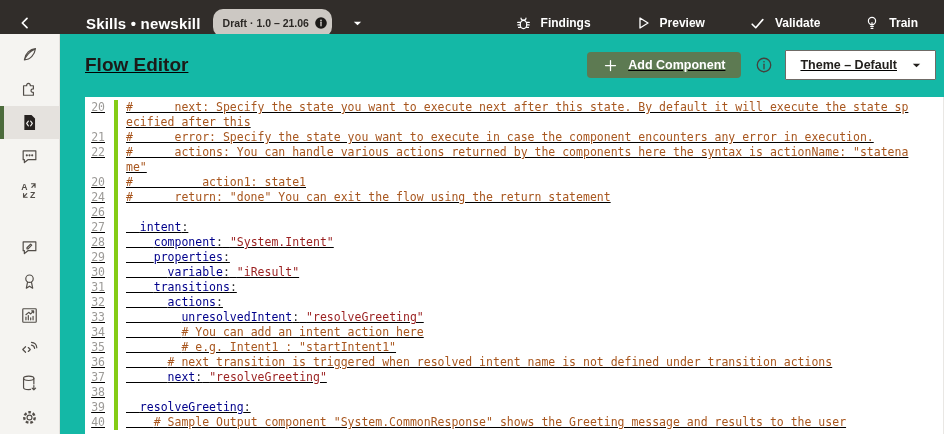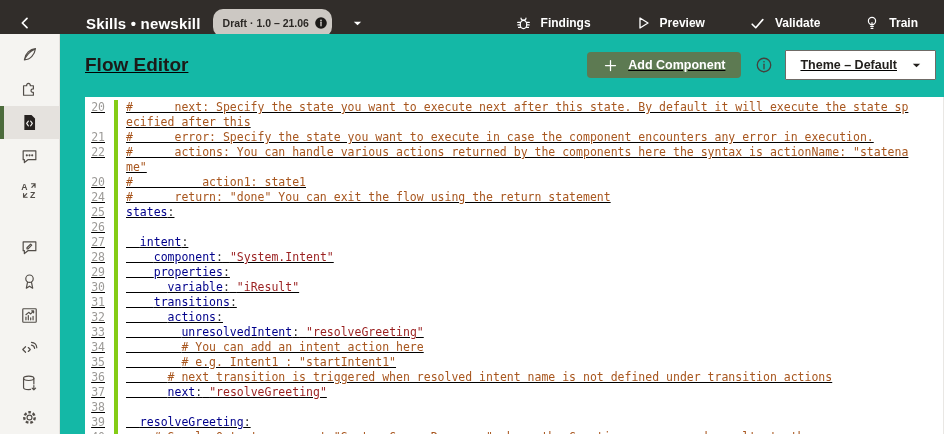--- a/index.html
+++ b/index.html
@@ -214,21 +214,20 @@
 
     <div class="editor">
       <div>
           <div class="code-row"><span class="ln">20</span><span class="code-line"><span class="tk-c">#      next: Specify the state you want to execute next after this state. By default it will execute the state sp</span></span></div>
           <div class="code-row"><span class="ln"></span><span class="code-line"><span class="tk-c">ecified after this</span></span></div>
           <div class="code-row"><span class="ln">21</span><span class="code-line"><span class="tk-c">#      error: Specify the state you want to execute in case the component encounters any error in execution.</span></span></div>
           <div class="code-row"><span class="ln">22</span><span class="code-line"><span class="tk-c">#      actions: You can handle various actions returned by the components here the syntax is actionName: "statena</span></span></div>
           <div class="code-row"><span class="ln"></span><span class="code-line"><span class="tk-c">me"</span></span></div>
           <div class="code-row"><span class="ln">20</span><span class="code-line"><span class="tk-c">#          action1: state1</span></span></div>
           <div class="code-row"><span class="ln">24</span><span class="code-line"><span class="tk-c">#      return: "done" You can exit the flow using the return statement</span></span></div>
-          <div class="code-row"><span class="ln">25</span><span class="code-line"><span class="tk-k">states</span><span class="tk-p">:</span></span></div>
           <div class="code-row"><span class="ln">26</span><span class="code-line"></span></div>
           <div class="code-row"><span class="ln">27</span><span class="code-line"><span class="tk-t">  </span><span class="tk-k">intent</span><span class="tk-p">:</span></span></div>
           <div class="code-row"><span class="ln">28</span><span class="code-line"><span class="tk-t">    </span><span class="tk-k">component</span><span class="tk-p">:</span><span class="tk-t"> </span><span class="tk-s">"System.Intent"</span></span></div>
           <div class="code-row"><span class="ln">29</span><span class="code-line"><span class="tk-t">    </span><span class="tk-k">properties</span><span class="tk-p">:</span></span></div>
           <div class="code-row"><span class="ln">30</span><span class="code-line"><span class="tk-t">      </span><span class="tk-k">variable</span><span class="tk-p">:</span><span class="tk-t"> </span><span class="tk-s">"iResult"</span></span></div>
           <div class="code-row"><span class="ln">31</span><span class="code-line"><span class="tk-t">    </span><span class="tk-k">transitions</span><span class="tk-p">:</span></span></div>
           <div class="code-row"><span class="ln">32</span><span class="code-line"><span class="tk-t">      </span><span class="tk-k">actions</span><span class="tk-p">:</span></span></div>
           <div class="code-row"><span class="ln">33</span><span class="code-line"><span class="tk-t">        </span><span class="tk-k">unresolvedIntent</span><span class="tk-p">:</span><span class="tk-t"> </span><span class="tk-s">"resolveGreeting"</span></span></div>
           <div class="code-row"><span class="ln">34</span><span class="code-line"><span class="tk-t">        </span><span class="tk-c"># You can add an intent action here</span></span></div>
           <div class="code-row"><span class="ln">35</span><span class="code-line"><span class="tk-t">        </span><span class="tk-c"># e.g. Intent1 : "startIntent1"</span></span></div>

